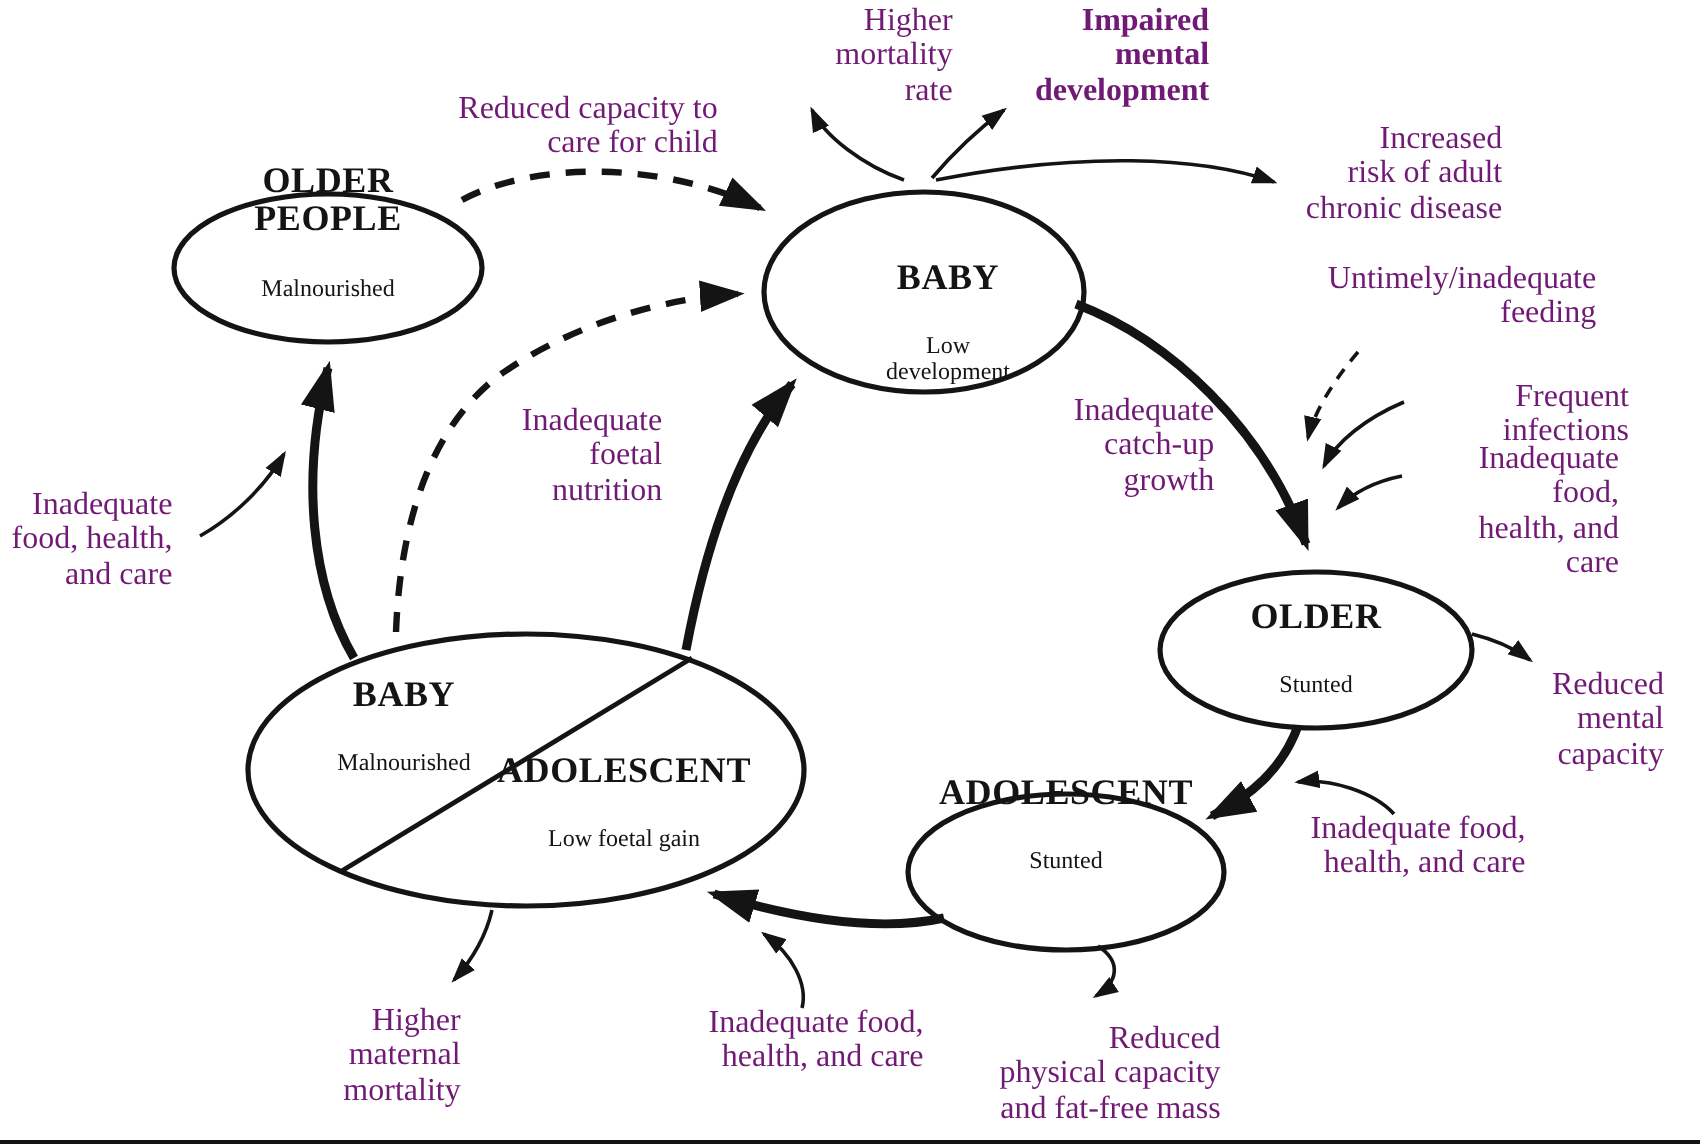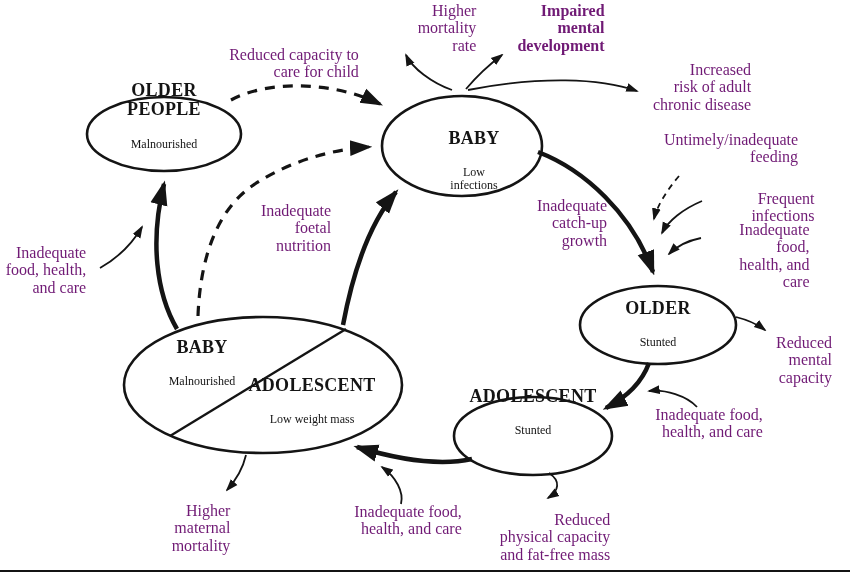--- a/index.html
+++ b/index.html
@@ -95,37 +95,37 @@
   </svg>
 
   <div class="node" style="left:164px; top:116px;">
     <div class="node-title">OLDER
 PEOPLE</div>
     <div class="node-sub">Malnourished</div>
   </div>
   <div class="node" style="left:462px; top:161px;margin-left:12px;">
     <div class="node-title">BABY</div>
     <div class="node-sub">Low
-infections</div>
+development</div>
   </div>
   <div class="node" style="left:658px; top:324px;">
     <div class="node-title">OLDER</div>
     <div class="node-sub">Stunted</div>
   </div>
   <div class="node" style="left:533px; top:412px;">
     <div class="node-title">ADOLESCENT</div>
     <div class="node-sub">Stunted</div>
   </div>
   <div class="node" style="left:202px; top:363px;">
     <div class="node-title">BABY</div>
     <div class="node-sub">Malnourished</div>
   </div>
   <div class="node" style="left:312px; top:401px;">
     <div class="node-title">ADOLESCENT</div>
-    <div class="node-sub">Low weight mass</div>
+    <div class="node-sub">Low foetal gain</div>
   </div>
 
   <div class="label" style="left:447px; top:2px;">Higher
 mortality
 rate</div>
   <div class="label" style="left:561px; top:2px;font-weight:bold;">Impaired
 mental
 development</div>
   <div class="label" style="left:702px; top:61px;">Increased
 risk of adult

